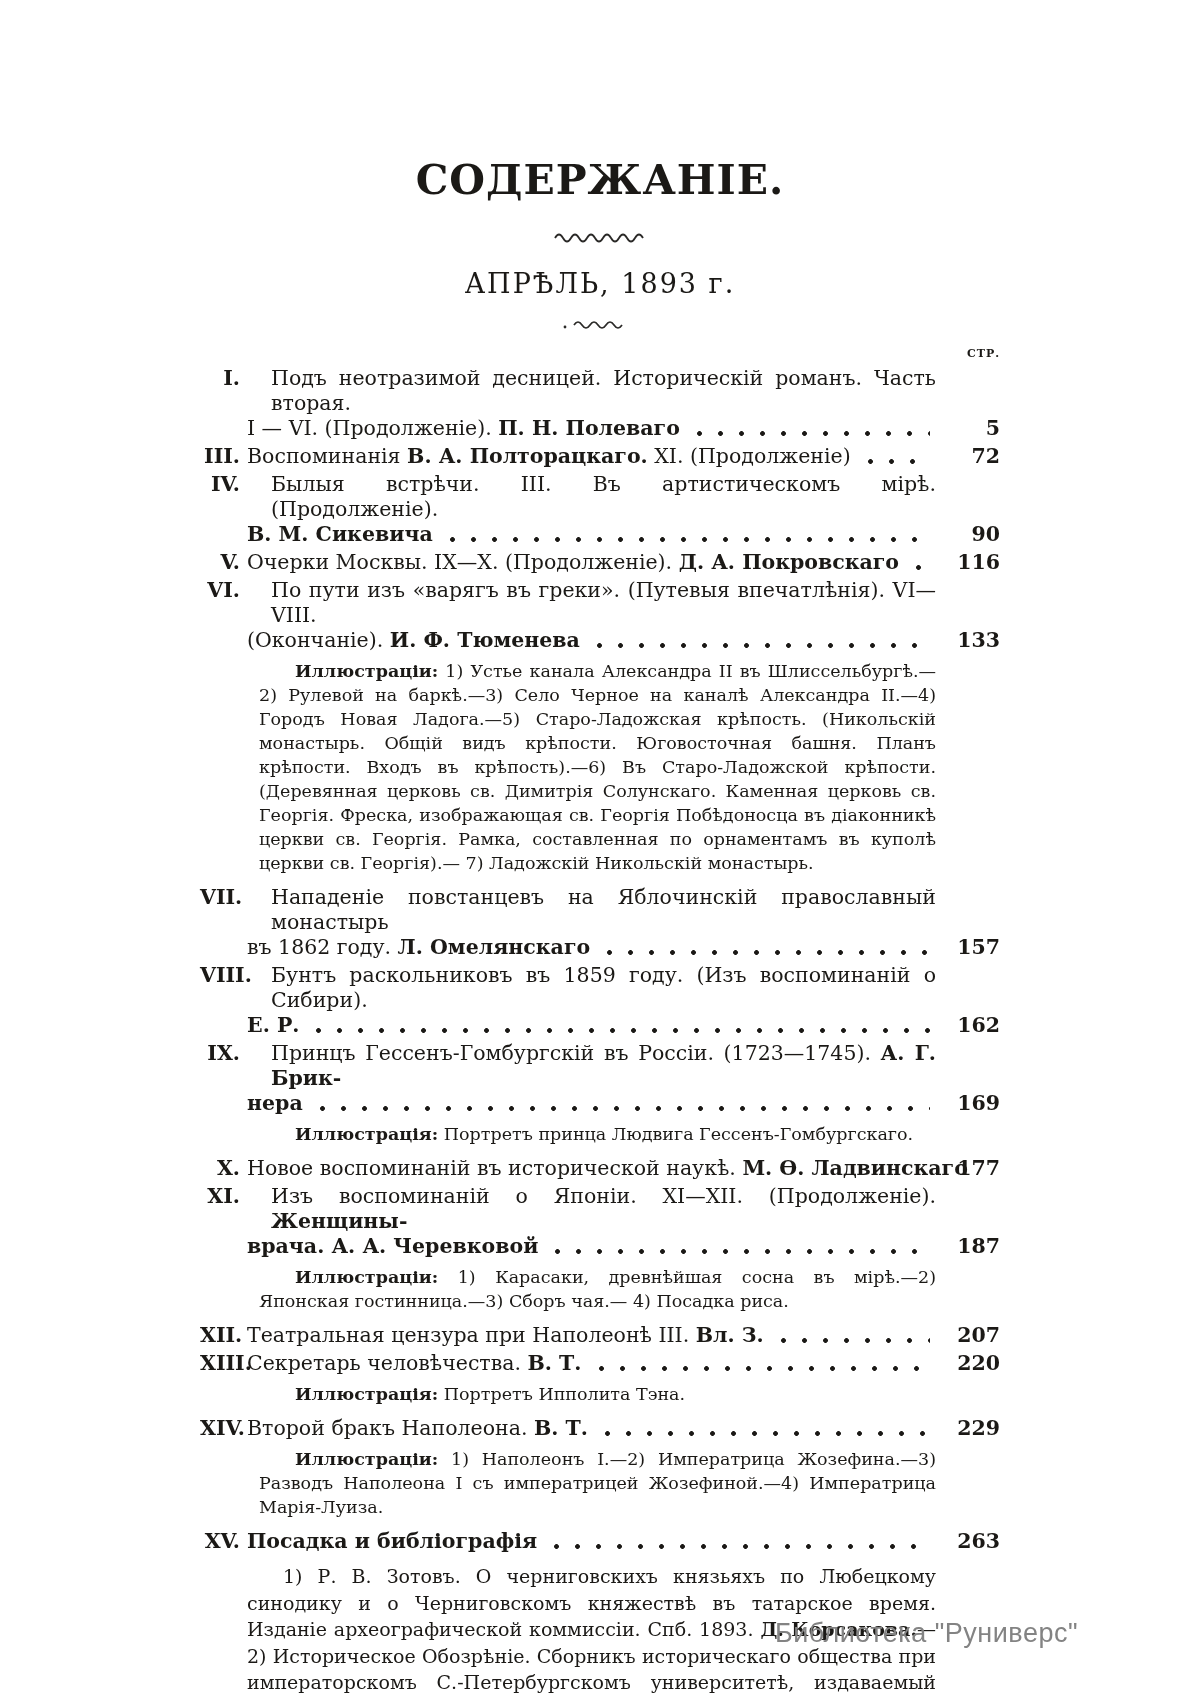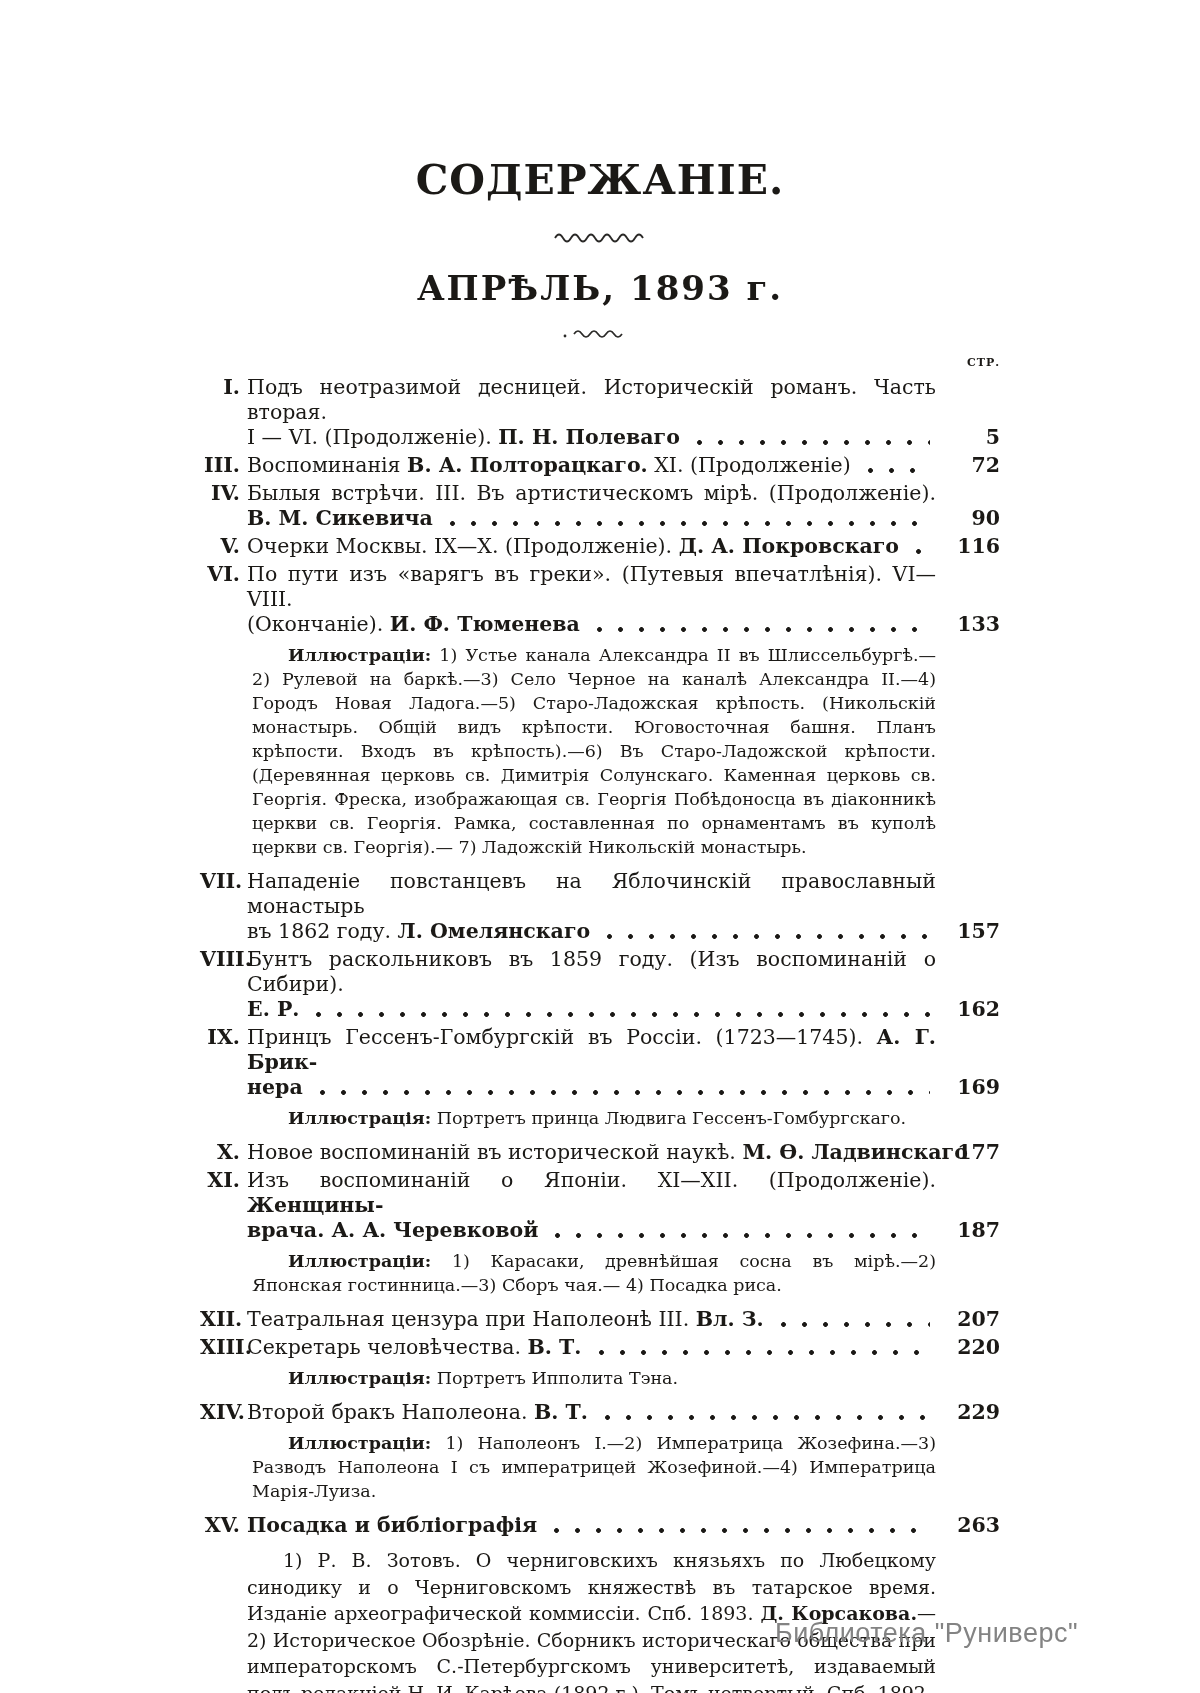--- a/index.html
+++ b/index.html
@@ -2,35 +2,35 @@
 <html><head>
 <meta charset="utf-8">
 <style>
   html,body{margin:0;padding:0;background:#ffffff;}
   .sheet{position:relative;width:1200px;height:1693px;background:#ffffff;overflow:hidden;
          font-family:"DejaVu Serif",serif;color:#1b1916;}
   .content{position:absolute;left:200px;top:0;width:800px;}
   .doc-title{margin-top:156px;text-align:center;font-size:41px;font-weight:bold;letter-spacing:1px;}
   .squiggle-row{display:flex;justify-content:center;margin-top:26px;}
   .squiggle-row.second{margin-top:18px;}
-  .issue-subtitle{margin-top:24px;text-align:center;font-size:34px;font-weight:bold;letter-spacing:2px;}
+  .issue-subtitle{margin-top:24px;text-align:center;font-size:27px;font-weight:normal;letter-spacing:2px;}
   .str-head{margin-top:16px;text-align:right;font-size:11px;font-weight:bold;letter-spacing:1px;}
   .toc{margin-top:6px;}
   .entry{display:flex;margin-top:3px;font-size:20.5px;line-height:25px;}
   .numeral{flex:none;width:40px;text-align:right;font-weight:bold;}
   .body{flex:1 1 auto;margin-left:7px;margin-right:64px;min-width:0;}
   .bold{font-weight:bold;}
-  .line.fill-line{text-align:justify;text-align-last:justify;}
+  .line.fill-line{text-align:justify;text-align-last:justify;margin-left:24px;}
   .line.leader-line{display:flex;position:relative;align-items:center;}
   .line.leader-line span{white-space:pre;}
   .dots{flex:1 1 auto;align-self:flex-end;height:13px;margin:0 6px 0 9px;
         background-image:radial-gradient(circle,#1b1916 2px,rgba(0,0,0,0) 2.8px);
         background-size:21px 7px;background-position:left bottom 4px;background-repeat:repeat-x;}
   .page{position:absolute;right:-64px;bottom:0;width:60px;text-align:right;font-weight:bold;}
-  .note{font-size:17.5px;line-height:24px;margin:6px 0 7px 5px;text-align:justify;text-indent:36px;}
+  .note{font-size:17.5px;line-height:24px;margin:6px 0 7px 12px;text-align:justify;text-indent:36px;}
   .note.biblio{font-size:19px;line-height:26.5px;margin-top:9px;margin-left:0;}
   .watermark{position:absolute;right:122px;top:1618px;font-family:"Liberation Sans",sans-serif;
              font-size:27px;color:#838383;letter-spacing:0.5px;}
 </style>
 </head>
 <body>
 
 <div class="sheet">
   <div class="content">
 

